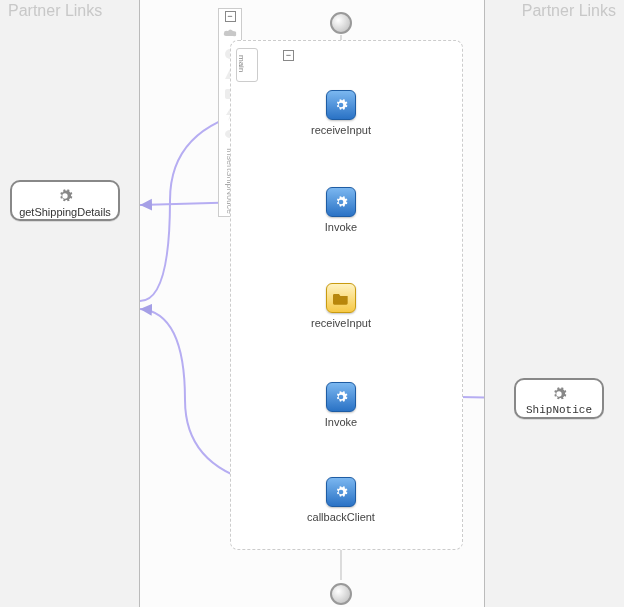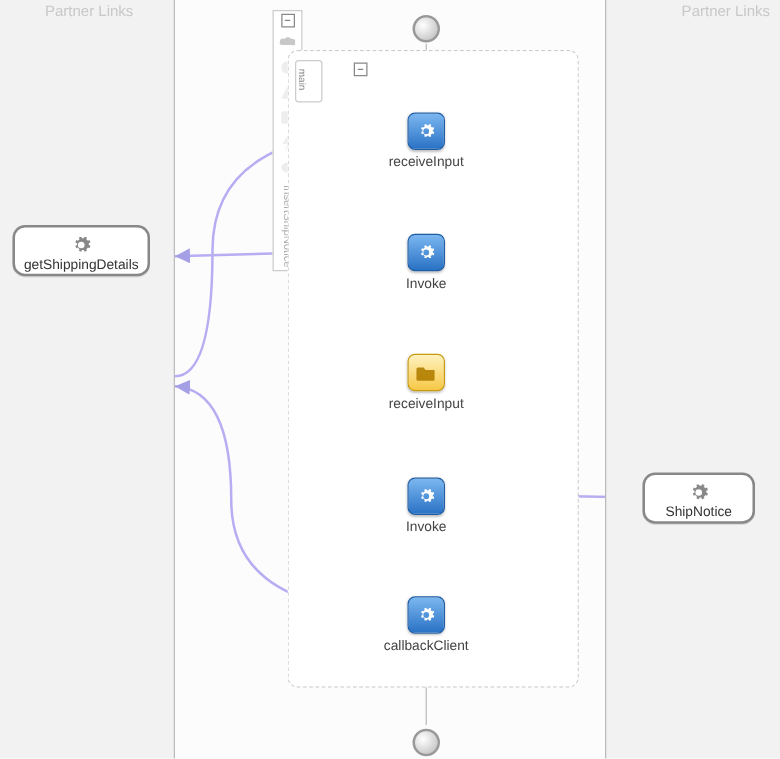--- a/index.html
+++ b/index.html
@@ -1,21 +1,21 @@
 <!DOCTYPE html>
 <html><head>
 <meta charset="utf-8">
 <style>
   * { box-sizing: border-box; }
   body { margin: 0; font-family: Tahoma, Arial, sans-serif; font-size: 11px; color: #333; background: #fcfcfc; }
   .canvas { position: relative; width: 624px; height: 607px; background: #fcfcfc; overflow: hidden; }
   .left-pane, .right-pane { position: absolute; top: 0; bottom: 0; width: 140px; background: #f2f2f2; }
   .left-pane { left: 0; border-right: 1px solid #bbb; }
   .right-pane { right: 0; border-left: 1px solid #bbb; }
-  .pane-head { font-size: 12px; color: #c8c8c8; padding: 2px 8px; margin-left: 28px; }
+  .pane-head { font-size: 16px; color: #c8c8c8; padding: 2px 8px; }
   .main-scope {
     position: absolute;
     left: 230px; top: 40px;
     width: 233px; height: 510px;
     border: 1px dashed #ccc;
     border-radius: 8px;
     background: #fff;
   }
   .node {
     position: absolute;
@@ -210,20 +210,20 @@
   <div class="node-label" style="left:281px; top:511px;">callbackClient</div>
 
   <div class="partner" style="left:10px; top:180px;">
     <svg class="gear icon" viewBox="0 0 24 24">
         <path fill="#888" d="M12 8a4 4 0 100 8 4 4 0 000-8zm9 4l2 1-1 3-2-1a8 8 0 01-2 2l1 2-3 1-1-2a8 8 0 01-2 0l-1 2-3-1 1-2a8 8 0 01-2-2l-2 1-1-3 2-1a8 8 0 010-2l-2-1 1-3 2 1a8 8 0 012-2l-1-2 3-1 1 2a8 8 0 012 0l1-2 3 1-1 2a8 8 0 012 2l2-1 1 3-2 1a8 8 0 010 2z"></path>
       </svg>
     <span>getShippingDetails</span>
   </div>
 
 
-  <div class="partner" style="left:514px; top:378px; min-width:90px;">
+  <div class="partner" style="left:514px; top:378px; min-width:90px;font-family:Liberation Mono, monospace;">
     <svg class="gear icon" viewBox="0 0 24 24">
         <path fill="#888" d="M12 8a4 4 0 100 8 4 4 0 000-8zm9 4l2 1-1 3-2-1a8 8 0 01-2 2l1 2-3 1-1-2a8 8 0 01-2 0l-1 2-3-1 1-2a8 8 0 01-2-2l-2 1-1-3 2-1a8 8 0 010-2l-2-1 1-3 2 1a8 8 0 012-2l-1-2 3-1 1 2a8 8 0 012 0l1-2 3 1-1 2a8 8 0 012 2l2-1 1 3-2 1a8 8 0 010 2z"></path>
       </svg>
     <span>ShipNotice</span>
   </div>
 
 </div>
 
 </body></html>

